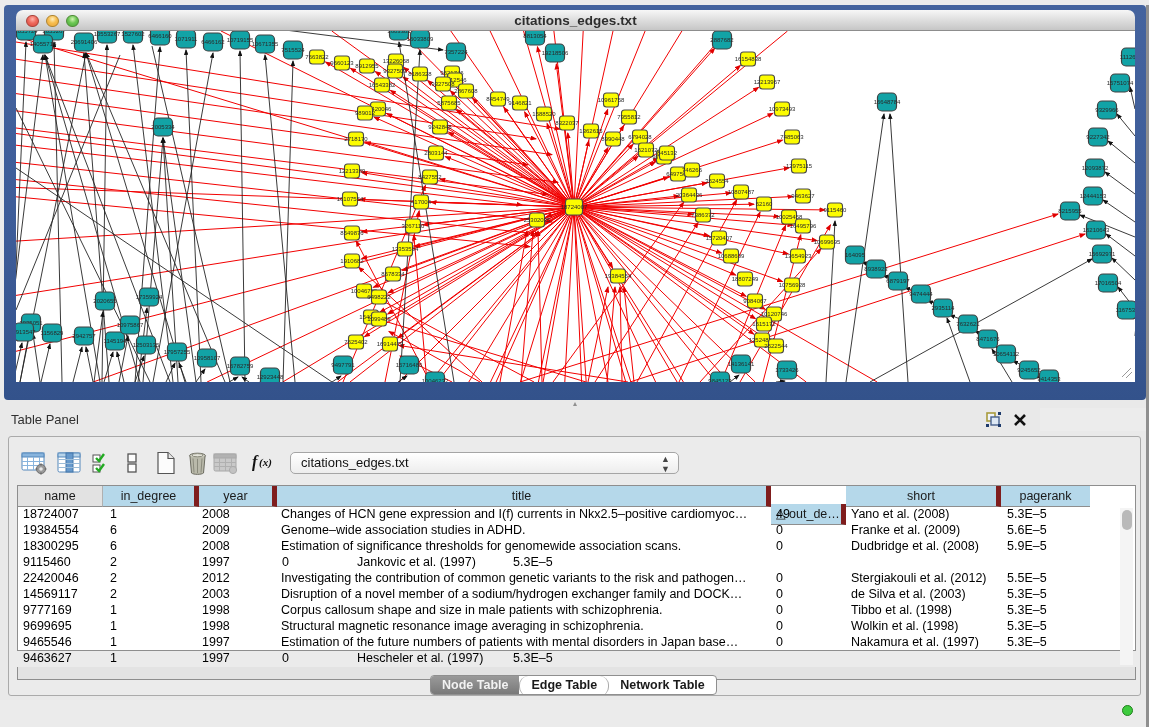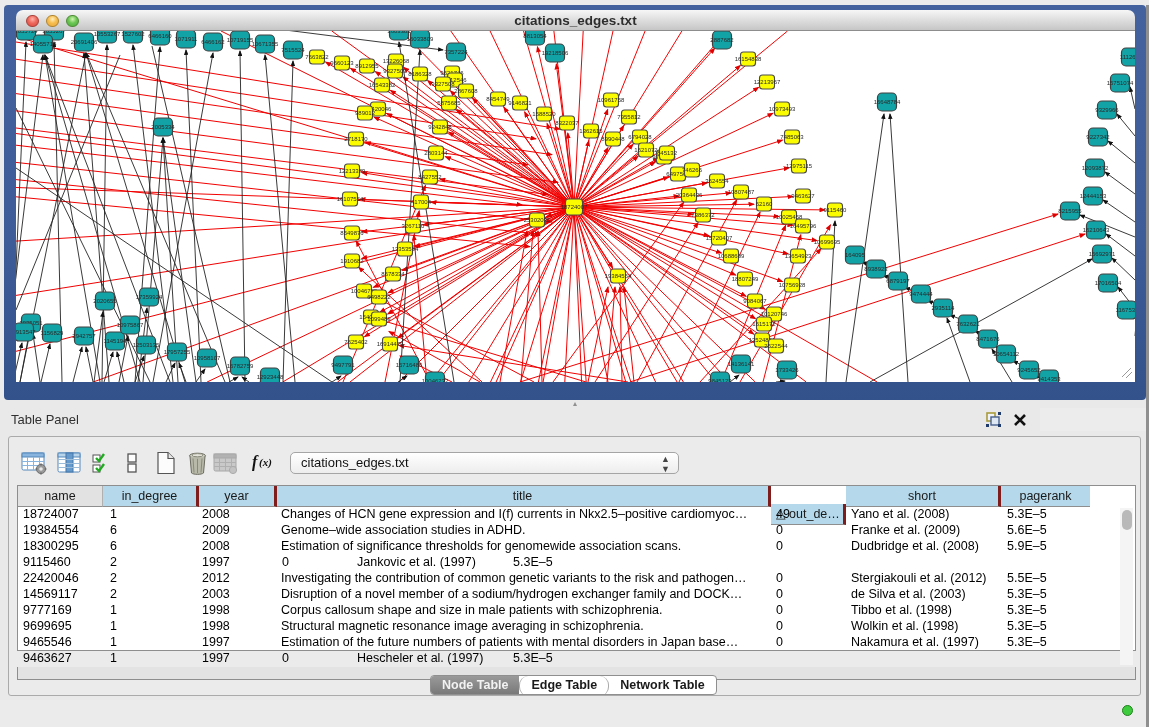--- a/index.html
+++ b/index.html
@@ -25,21 +25,21 @@
 #toolbar { position:absolute; left:10px; top:6px; height:34px; }
 .ic { position:absolute; top:8px; }
 #combo { position:absolute; left:281px; top:15px; width:389px; height:22px;
   background:linear-gradient(180deg,#ffffff,#ededed); border:1px solid #a5a5a5;
   border-radius:5px; font-size:13px; color:#111; line-height:20px; padding-left:10px; }
 #combo .arr { position:absolute; right:8px; top:1px; font-size:9px; color:#444; line-height:10px; }
 #tablewrap { position:absolute; left:8px; top:48px; width:1119px; height:166px;
   border:1px solid #8e8e8e; background:#fff; }
 #thead { position:absolute; left:0; top:0; width:1117px; height:21px; display:flex;
   font-size:12.5px; color:#1a1a1a; }
-#thead div { border-right:3px solid #7f1d1d; border-bottom:1px solid #8e8e8e;
+#thead div { border-right:5px solid #7f1d1d; border-bottom:1px solid #8e8e8e;
   background:#b5d8ea; text-align:center; line-height:21px; height:21px; }
 #thead .h0 { width:85px; background:#e2e2e2; border-right:1px solid #b0b0b0; }
 #thead .h1 { width:96px; } #thead .h2 { width:78px; } #thead .h3 { width:494px; }
 #thead .h4 { width:75px; text-align:left; padding-left:5px;margin-top:18px; }
 #thead .h5 { width:155px; } #thead .h6 { width:89px; border-right:none; }
 #tbody { position:absolute; left:0; top:21px; width:1117px; }
 .tr { display:flex; height:16px; font-size:12.5px; color:#000; white-space:nowrap; }
 .tr div { overflow:hidden; }
 .c0 { width:85px; padding-left:5px; } .c1 { width:96px; padding-left:7px; }
 .c2 { width:78px; padding-left:3px; } .c3 { width:494px; padding-left:4px; }

